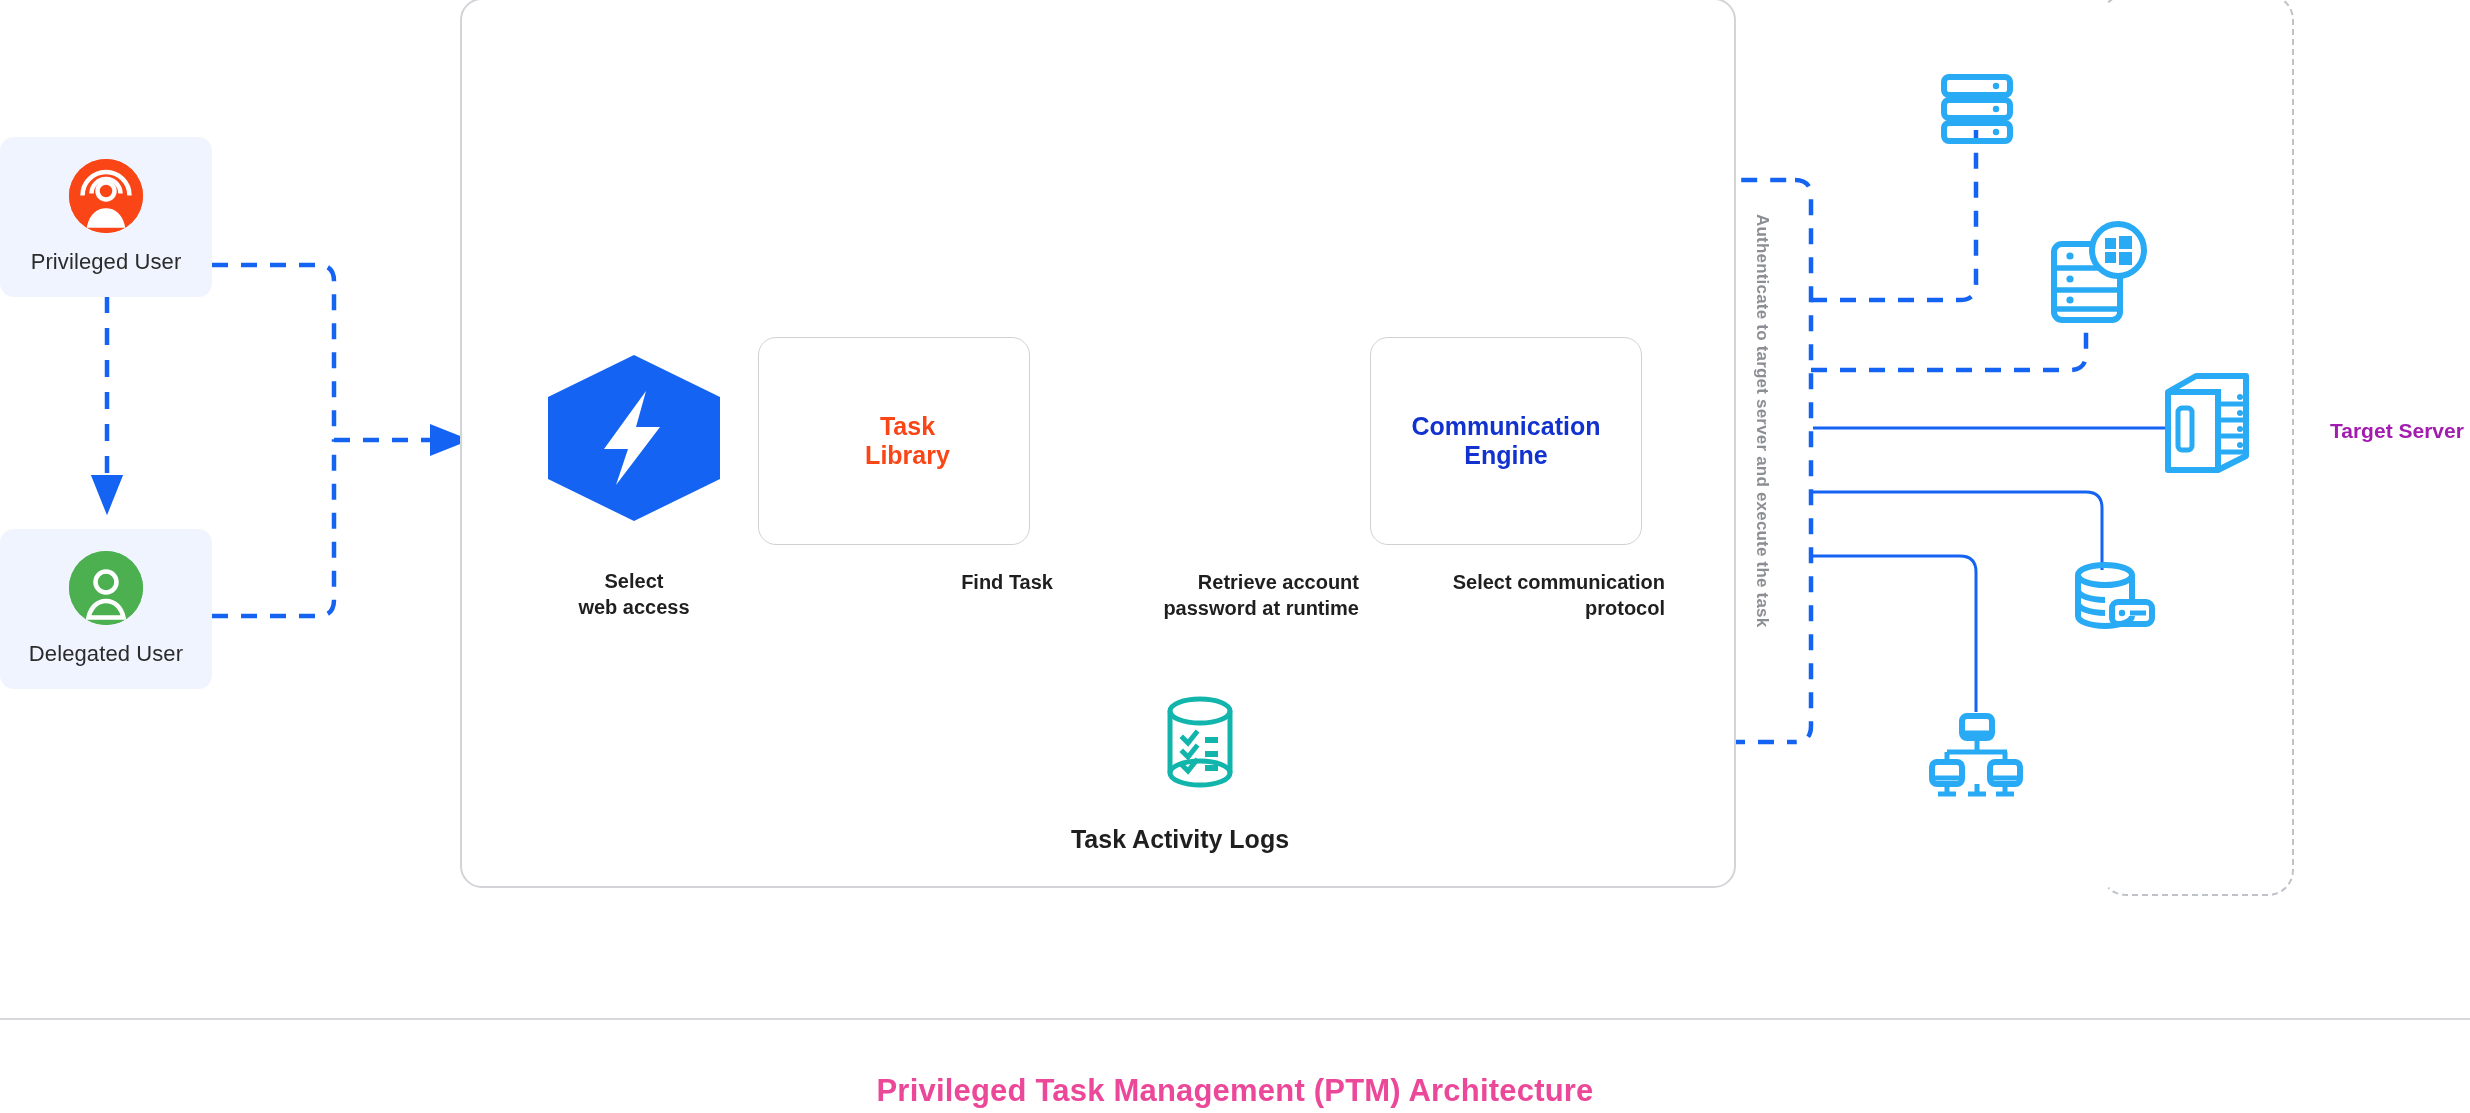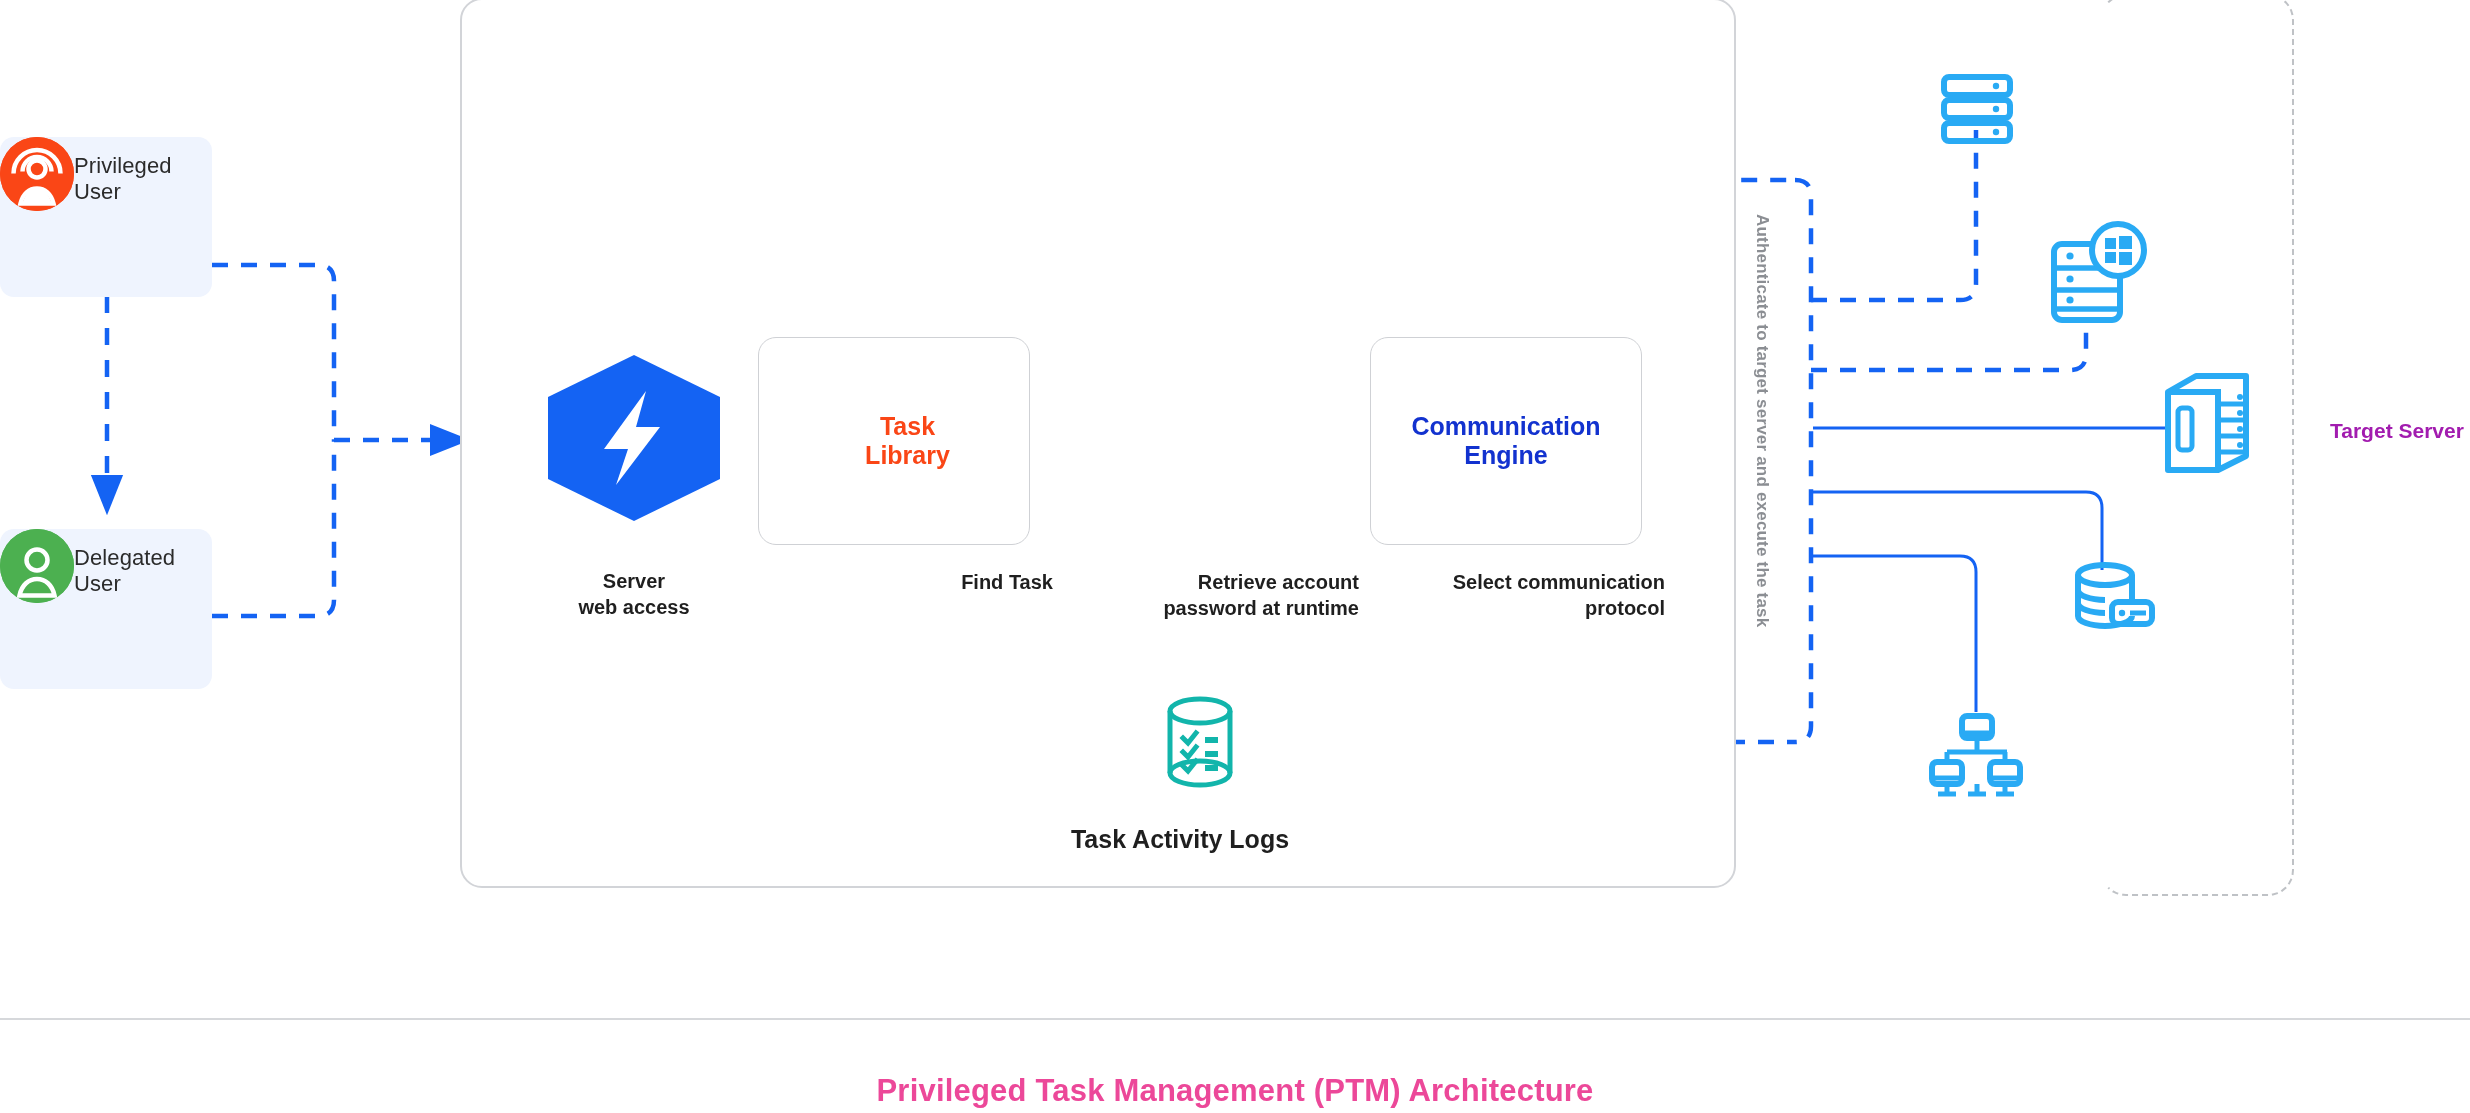--- a/index.html
+++ b/index.html
@@ -7,21 +7,21 @@
     font-family:"Liberation Sans","DejaVu Sans",sans-serif;
     width:2470px;height:1113px;position:relative;overflow:hidden;
     -webkit-font-smoothing:antialiased;
   }
   #stage{position:absolute;left:0;top:0;width:2470px;height:1113px;}
   .abs{position:absolute;}
 
   
   .user-card{
     position:absolute;background:#eff4fe;border-radius:14px;
-    display:flex;flex-direction:row;justify-content:center;
+    display:flex;flex-direction:column;align-items:center;justify-content:center;
   }
   .user-card .u-label{
     font-size:22px;color:#2b2b2b;margin-top:16px;letter-spacing:.1px;
   }
   .avatar{width:74px;height:74px;border-radius:50%;position:relative;}
 
   
   .main-panel{
     position:absolute;border:2px solid #d2d4d8;border-radius:22px;background:#fff;
   }
@@ -146,21 +146,21 @@
 
   <div class="main-panel" style="left:460px;top:-2px;width:1272px;height:886px;"></div>
 
   <div class="abs" style="left:544px;top:353px;width:180px;height:170px;">
     <svg viewBox="0 0 180 170" style="width:180px;height:170px;">
       <path d="M90 2 L176 44 L176 126 L90 168 L4 126 L4 44 Z" fill="#1463f3"></path>
       <path d="M102 38 L60 96 L84 96 L72 132 L116 74 L92 74 Z" fill="#ffffff"></path>
     </svg>
   </div>
   <div class="node-caption" style="left:524px;top:568px;width:220px;">
-    <span>Server</span><br>
+    <span>Select</span><br>
     <span>web access</span>
   </div>
 
   <div class="step-box" style="left:758px;top:337px;width:270px;height:206px;">
     <div class="step-title" style="color:#fa4616;margin-left:27px;">
       <span>Task</span><br>
       <span>Library</span>
     </div>
   </div>
   <div class="step-caption" style="left:733px;top:570px;width:320px;">

